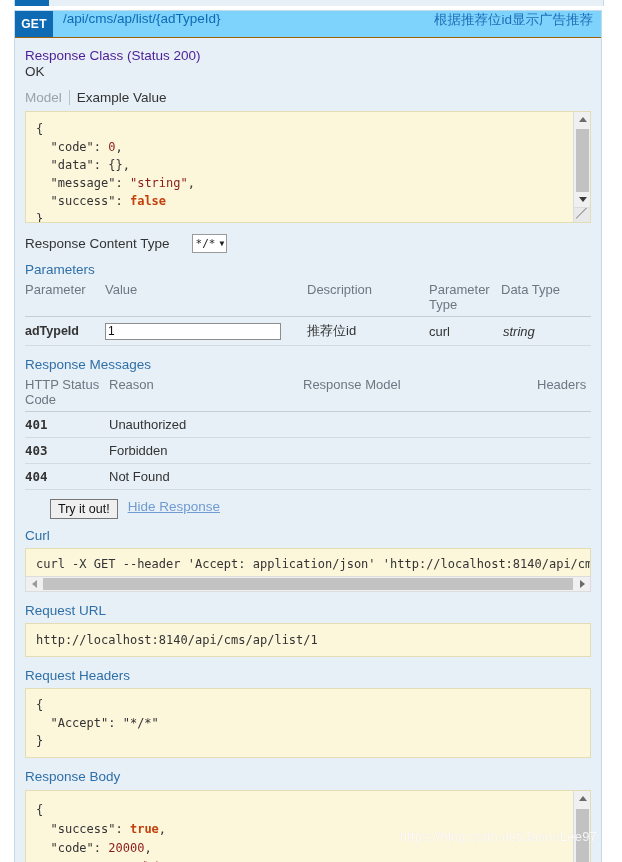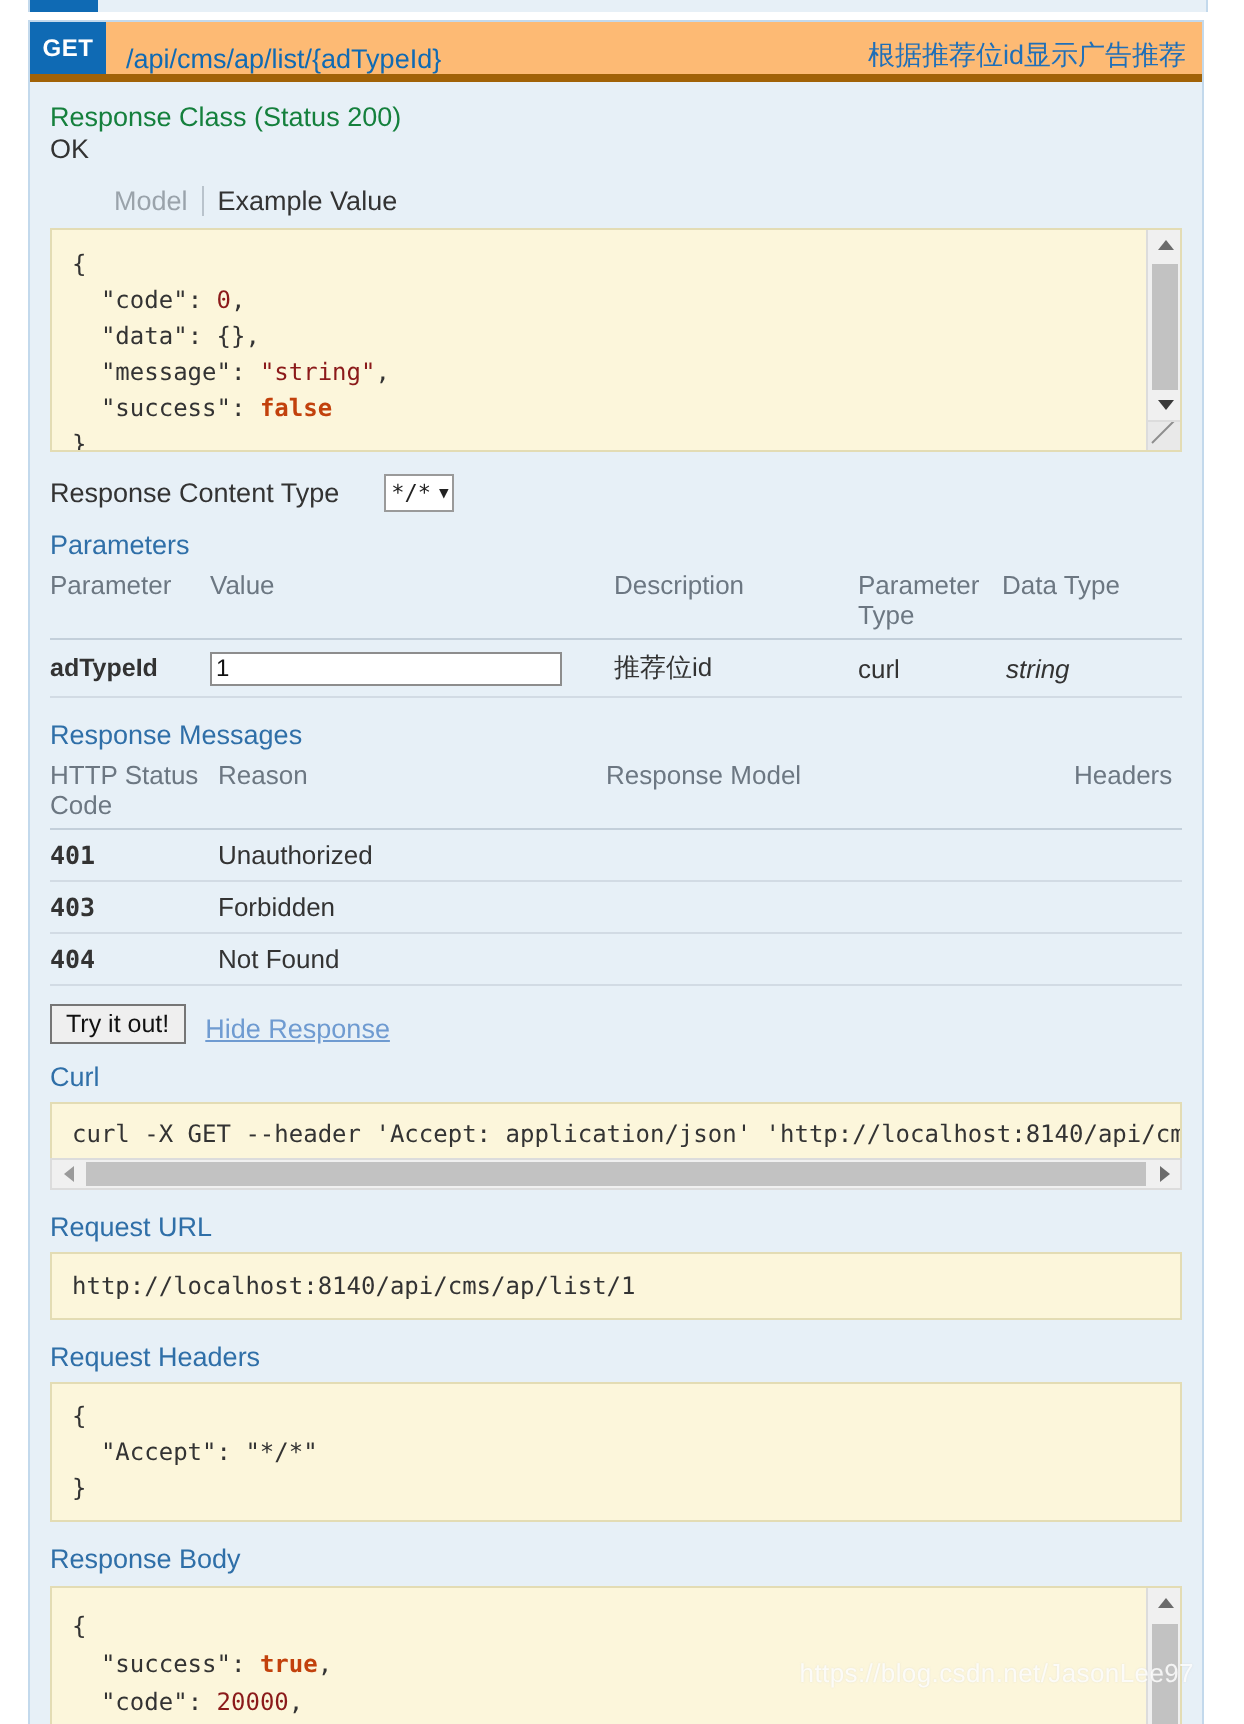--- a/index.html
+++ b/index.html
@@ -57,24 +57,24 @@
     left: 14px;
     top: 10px;
     width: 588px;
     background: #e7f0f7;
     border: 1px solid #c3d9ec;
     box-sizing: border-box;
   }
 
   .op-head {
     display: flex;
-    align-items: flex-end;
+    align-items: flex-start;
     height: 26px;
-    background: #fdba74;
-    border-bottom: 4px solid #a16207;
+    background: #7dd3fc;
+    border-bottom: 1px solid #a16207;
   }
   .method-badge {
     width: 38px;
     height: 26px;
     background: #0f6ab4;
     color: #ffffff;
     font-size: 12px;
     font-weight: bold;
     display: flex;
     align-items: center;
@@ -92,36 +92,35 @@
     font-size: 13.5px;
     margin-right: 8px;
     white-space: nowrap;
   }
 
   .op-body {
     padding: 10px 10px 12px 10px;
     background: #e7f0f7;
   }
   .resp-class-title {
-    color: #15803d;
+    color: #4c1d95;
     font-size: 13.5px;
     margin: 0;
   }
   .resp-ok {
     color: #333;
     font-size: 13.5px;
     margin: 1px 0 0 0;
   }
 
   .tabs {
     margin-top: 11px;
     display: flex;
     align-items: center;
     font-size: 13.5px;
-    margin-left: 32px;
   }
   .tab-model {
     color: #9aa3ab;
     padding-right: 7px;
     border-right: 1px solid #b9c3cc;
   }
   .tab-example {
     color: #333;
     padding-left: 7px;
   }
@@ -285,21 +284,22 @@
   .status-code { font-weight: bold; font-size: 12.5px; font-family: "DejaVu Sans Mono", monospace; }
 
   .msg-tbl th.c1 { width: 80px; margin-top: 10px; }
   .msg-tbl th.c2 { width: 190px; }
   .msg-tbl th.c3 { width: 230px; }
 
   
   .btn-row {
     margin-top: 9px;
     display: flex;
-    align-items: flex-end;
+    align-items: flex-start;
+    margin-left: 25px;
   }
   .btn-tryit {
     background: #efefef;
     border: 1px solid #767676;
     font-family: "Liberation Sans", sans-serif;
     font-size: 12.5px;
     color: #111;
     padding: 2px 7px;
     cursor: pointer;
   }

